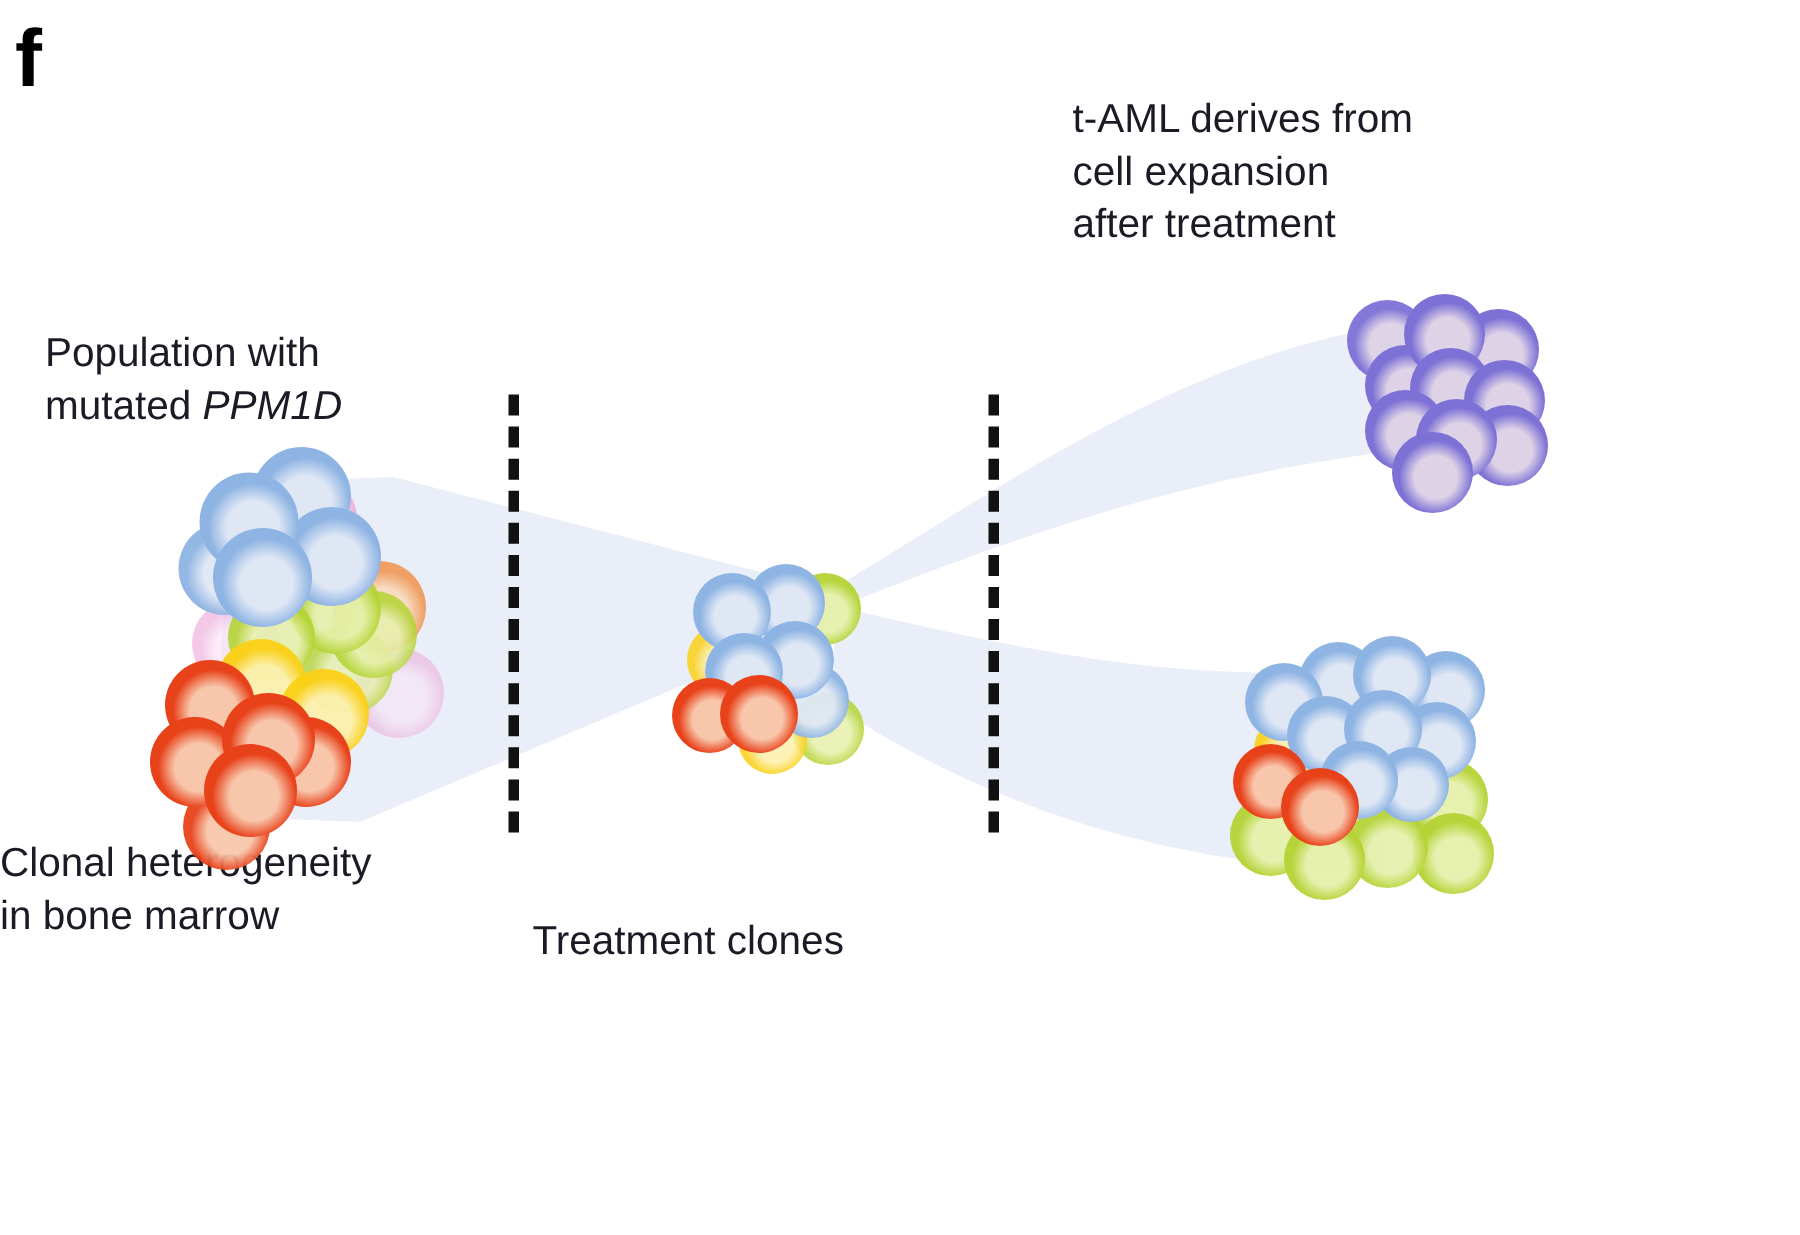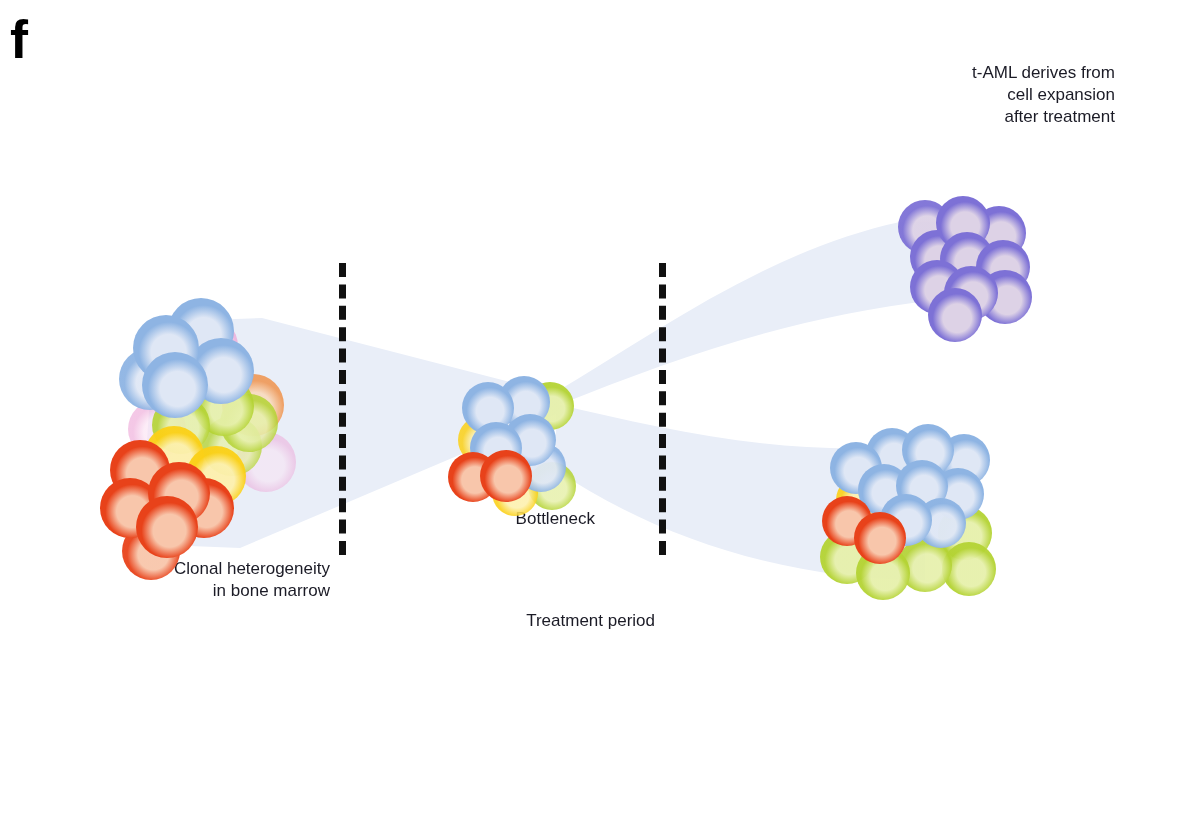--- a/index.html
+++ b/index.html
@@ -30,23 +30,23 @@
     top: 12px;
     font-size: 54px;
     font-weight: bold;
     color: #000000;
     line-height: 1;
     font-family: "Liberation Sans", sans-serif;
   }
   .caption {
     position: absolute;
     color: #1b1b26;
-    font-size: 17px;
+    font-size: 27px;
     line-height: 1.30;
-    text-align: right;
+    text-align: left;
     font-family: "Liberation Sans", sans-serif;
     white-space: pre-line;
   }
   .caption.italic-tail em {
     font-style: italic;
   }
   #cap-population {
     left: 30px;
     top: 218px;
     width: 260px;
@@ -114,25 +114,26 @@
              L 925 448
              L 925 580
              C 790 580, 660 540, 556 470 Z" fill="#e9eef8"></path>
   </svg>
 
   <div class="panel-label">f</div>
 
   <div class="dashed-line" id="dash-1"></div>
   <div class="dashed-line" id="dash-2"></div>
 
+  <div class="caption italic-tail" id="cap-population"><span>Population with
+mutated </span><em>PPM1D</em></div>
 
   <div class="caption" id="cap-clonal">Clonal heterogeneity
 in bone marrow</div>
-  <div class="caption" id="cap-bottleneck">Bottleneck</div>
-  <div class="caption" id="cap-treatment">Treatment period</div>
+  <div class="caption" id="cap-treatment">Treatment clones</div>
   <div class="caption" id="cap-taml">t-AML derives from
 cell expansion
 after treatment</div>
 
   <div id="cluster-host">
       <div class="cluster" style="left: 70px; top: 290px; width: 220px; height: 270px;">
         <div class="cell" style="left: 108px; top: 26px; width: 60px; height: 60px; opacity: 0.75; z-index: 1; background: radial-gradient(circle at 54% 56%, rgb(251, 225, 242) 0%, rgb(251, 225, 242) 34%, rgb(237, 166, 215) 58%, rgb(237, 166, 215) 100%);"></div>
         <div class="cell" style="left: 58px; top: 110px; width: 58px; height: 58px; opacity: 0.62; z-index: 1; background: radial-gradient(circle at 54% 56%, rgb(251, 225, 242) 0%, rgb(251, 225, 242) 34%, rgb(237, 166, 215) 58%, rgb(237, 166, 215) 100%);"></div>
         <div class="cell" style="left: 152px; top: 84px; width: 62px; height: 62px; opacity: 0.78; z-index: 2; background: radial-gradient(circle at 54% 56%, rgb(251, 215, 180) 0%, rgb(251, 215, 180) 34%, rgb(240, 138, 60) 58%, rgb(240, 138, 60) 100%);"></div>
         <div class="cell" style="left: 166px; top: 142px; width: 60px; height: 60px; opacity: 0.5; z-index: 1; background: radial-gradient(circle at 54% 56%, rgb(251, 225, 242) 0%, rgb(251, 225, 242) 34%, rgb(237, 166, 215) 58%, rgb(237, 166, 215) 100%);"></div>

